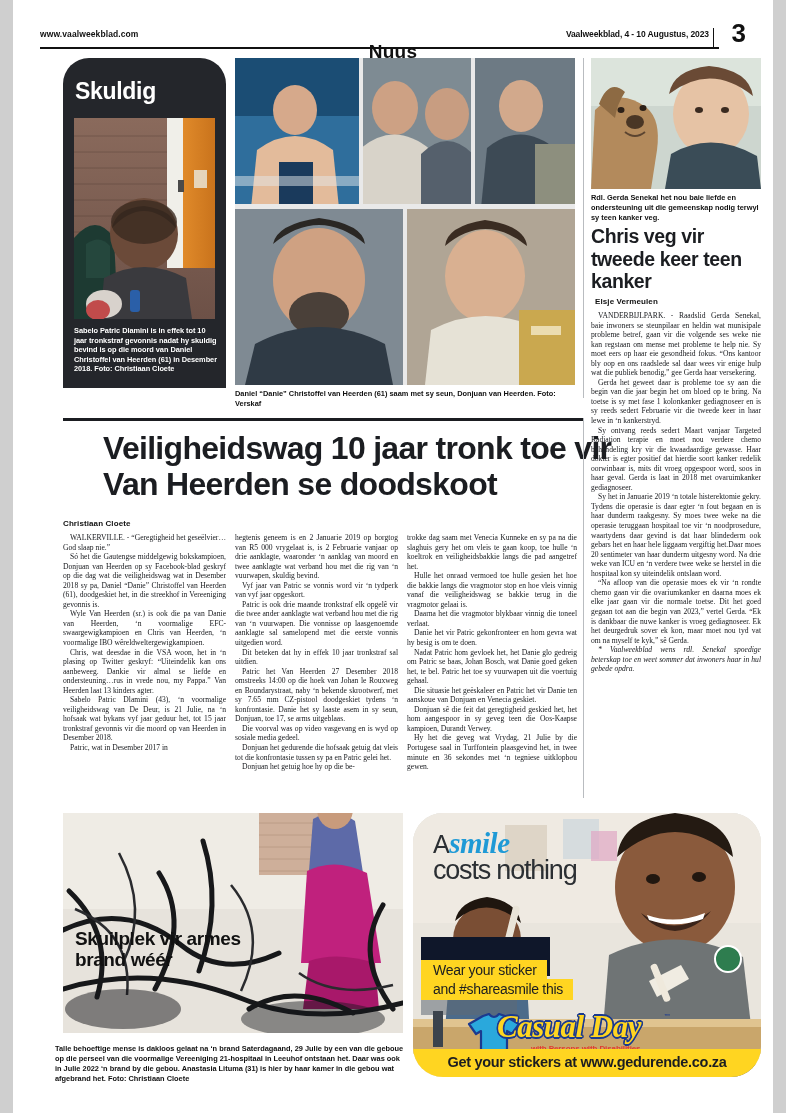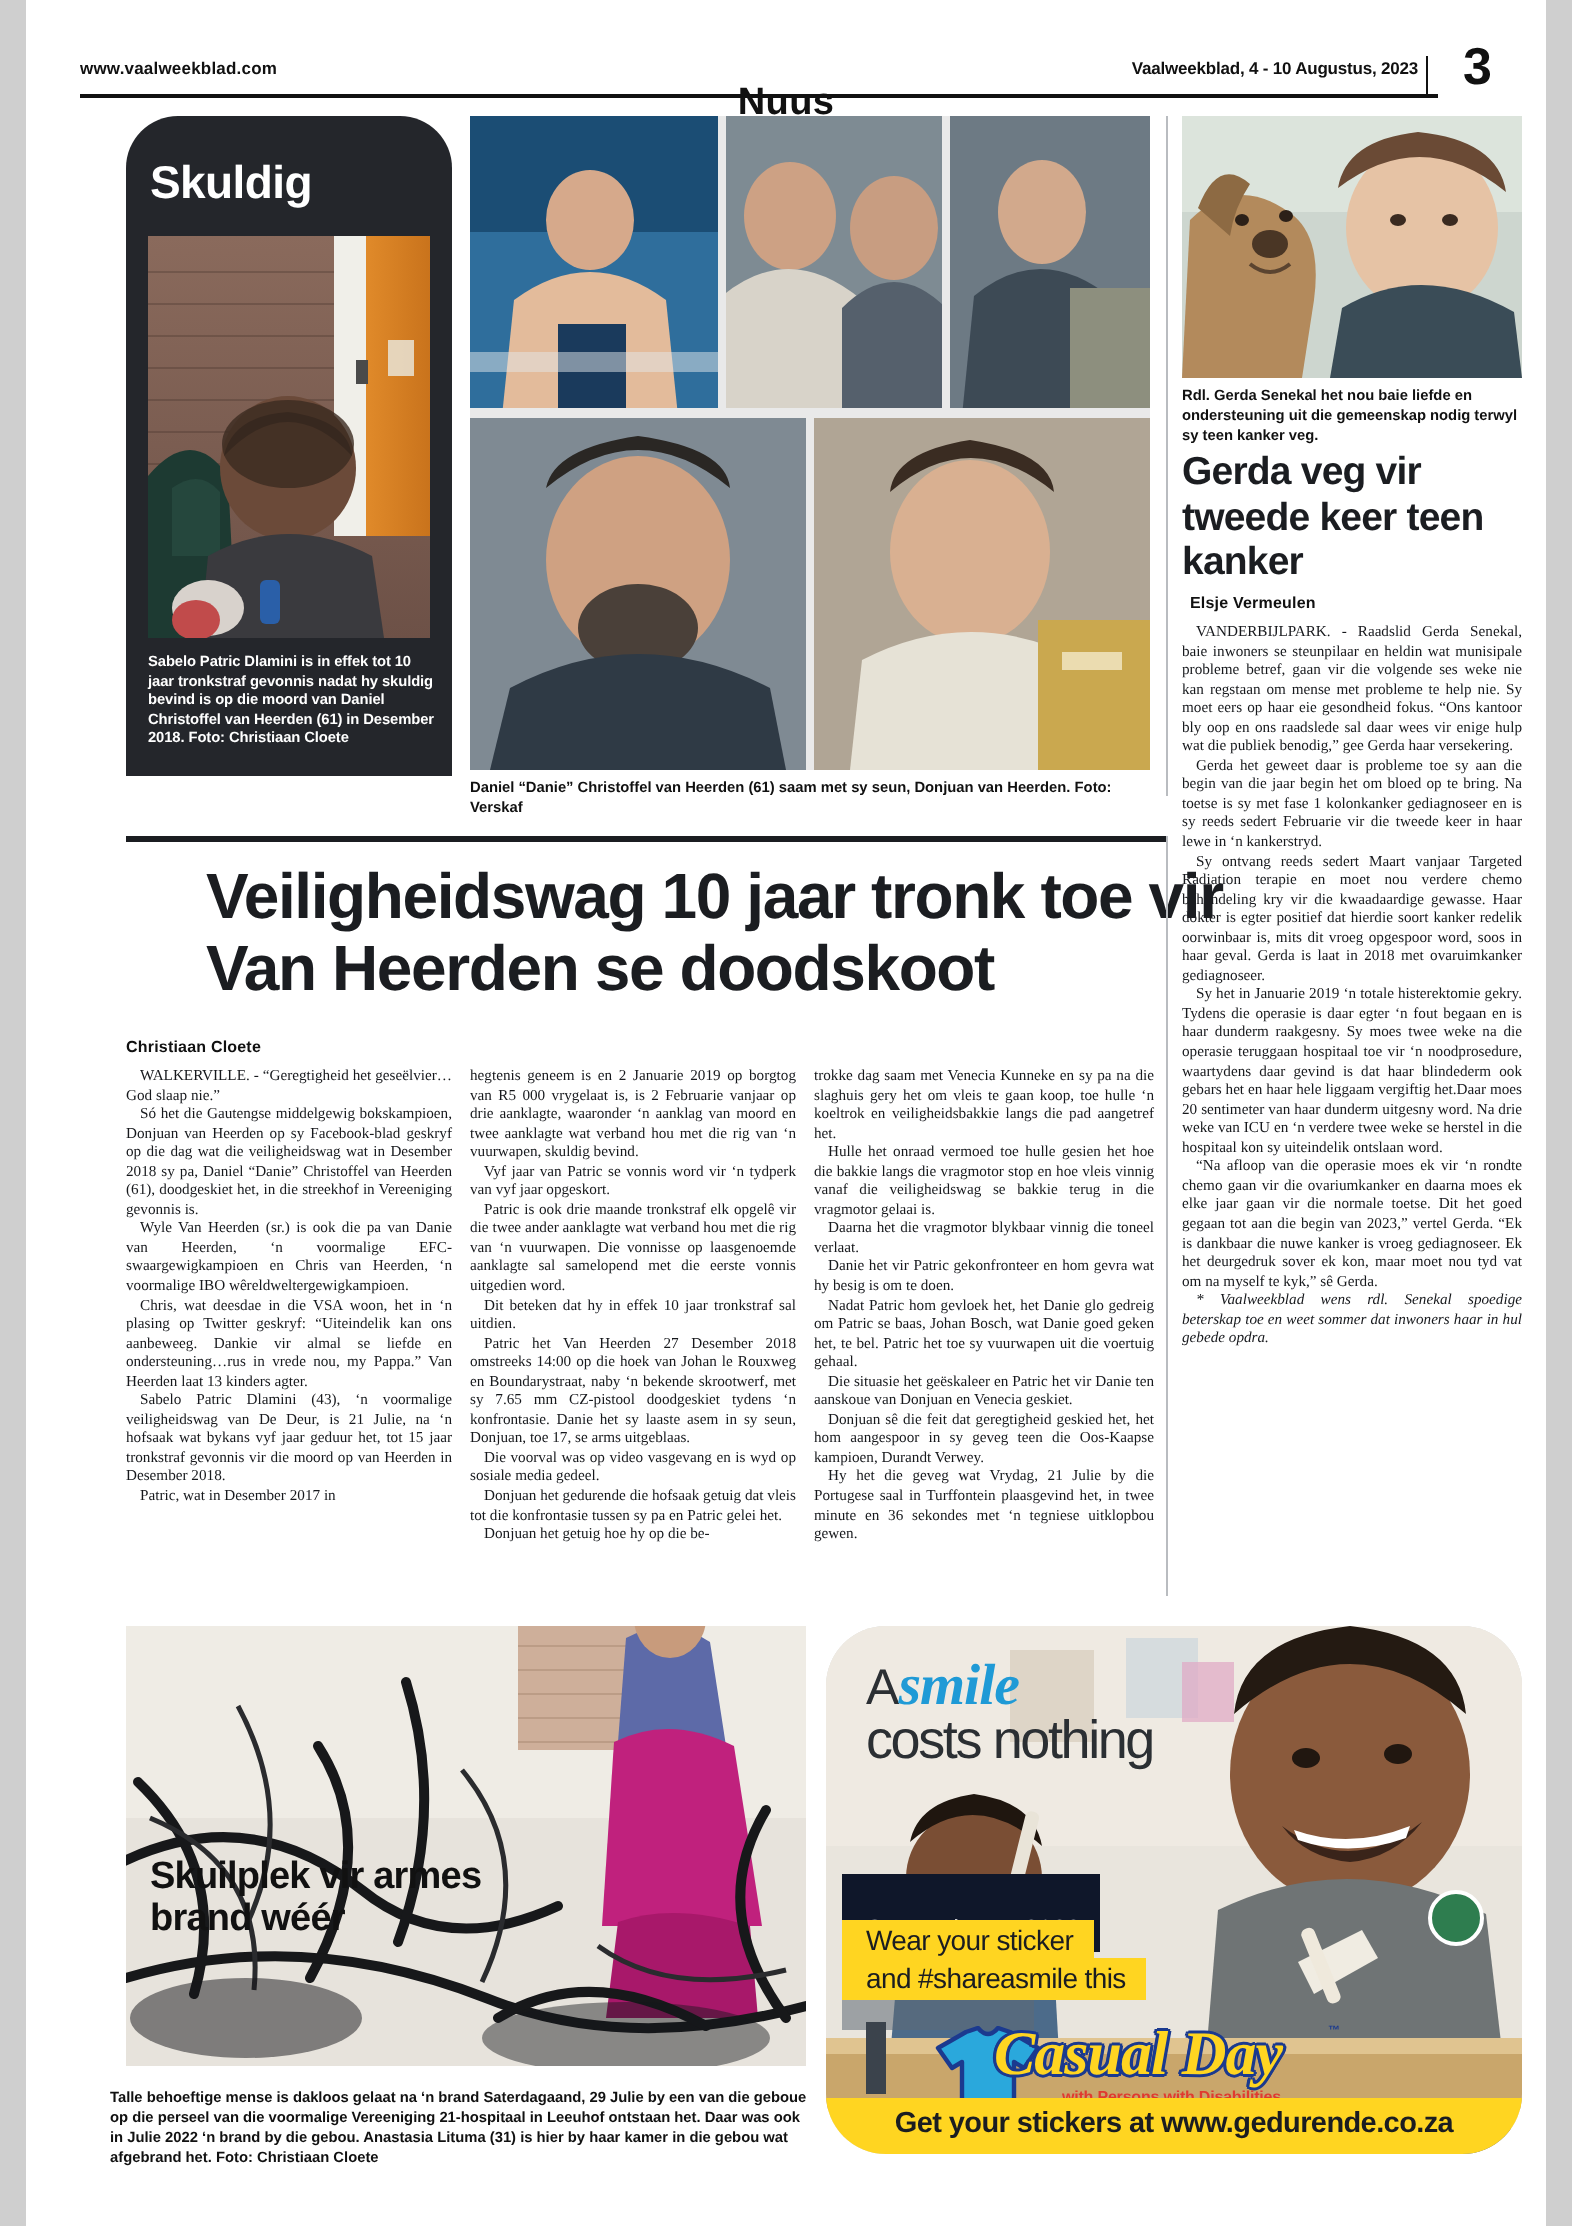--- a/index.html
+++ b/index.html
@@ -264,21 +264,21 @@
       <path d="M4 52 Q28 28 56 50 Q70 62 66 92 L60 131 L0 131Z" fill="#b38a5c"></path>
       <path d="M8 46 Q18 20 34 34 Q26 46 24 60Z" fill="#8d6a43"></path>
       <ellipse cx="44" cy="64" rx="9" ry="7" fill="#4a3625"></ellipse>
       <ellipse cx="30" cy="52" rx="3.5" ry="3" fill="#2c2018"></ellipse>
       <ellipse cx="52" cy="50" rx="3.5" ry="3" fill="#2c2018"></ellipse>
       <path d="M34 74 Q44 82 54 74" stroke="#5b4430" stroke-width="2" fill="none"></path>
     </svg>
   </div>
   <div class="right-cap">Rdl. Gerda Senekal het nou baie liefde en ondersteuning uit die gemeenskap nodig terwyl sy teen kanker veg.</div>
 
-  <div class="gerda-head">Gerda veg vir tweede keer teen kanker</div>
+  <div class="gerda-head">Chris veg vir tweede keer teen kanker</div>
   <div class="byline" style="left:582px;top:297px;">Elsje Vermeulen</div>
 
   <div class="col" id="gerda-col" style="left:578px;top:311px;width:170px;">
       <p>VANDERBIJLPARK. - Raadslid Gerda Senekal, baie inwoners se steunpilaar en heldin wat munisipale probleme betref, gaan vir die volgende ses weke nie kan regstaan om mense met probleme te help nie. Sy moet eers op haar eie gesondheid fokus. “Ons kantoor bly oop en ons raadslede sal daar wees vir enige hulp wat die publiek benodig,” gee Gerda haar versekering.</p>
       <p>Gerda het geweet daar is probleme toe sy aan die begin van die jaar begin het om bloed op te bring. Na toetse is sy met fase 1 kolonkanker gediagnoseer en is sy reeds sedert Februarie vir die tweede keer in haar lewe in ‘n kankerstryd.</p>
       <p>Sy ontvang reeds sedert Maart vanjaar Targeted Radiation terapie en moet nou verdere chemo behandeling kry vir die kwaadaardige gewasse. Haar dokter is egter positief dat hierdie soort kanker redelik oorwinbaar is, mits dit vroeg opgespoor word, soos in haar geval. Gerda is laat in 2018 met ovaruimkanker gediagnoseer.</p>
       <p>Sy het in Januarie 2019 ‘n totale histerektomie gekry. Tydens die operasie is daar egter ‘n fout begaan en is haar dunderm raakgesny. Sy moes twee weke na die operasie teruggaan hospitaal toe vir ‘n noodprosedure, waartydens daar gevind is dat haar blindederm ook gebars het en haar hele liggaam vergiftig het.Daar moes 20 sentimeter van haar dunderm uitgesny word. Na drie weke van ICU en ‘n verdere twee weke se herstel in die hospitaal kon sy uiteindelik ontslaan word.</p>
       <p>“Na afloop van die operasie moes ek vir ‘n rondte chemo gaan vir die ovariumkanker en daarna moes ek elke jaar gaan vir die normale toetse. Dit het goed gegaan tot aan die begin van 2023,” vertel Gerda. “Ek is dankbaar die nuwe kanker is vroeg gediagnoseer. Ek het deurgedruk sover ek kon, maar moet nou tyd vat om na myself te kyk,” sê Gerda.</p>
       <p class="ital">* Vaalweekblad wens rdl. Senekal spoedige beterskap toe en weet sommer dat inwoners haar in hul gebede opdra.</p>
     </div>

